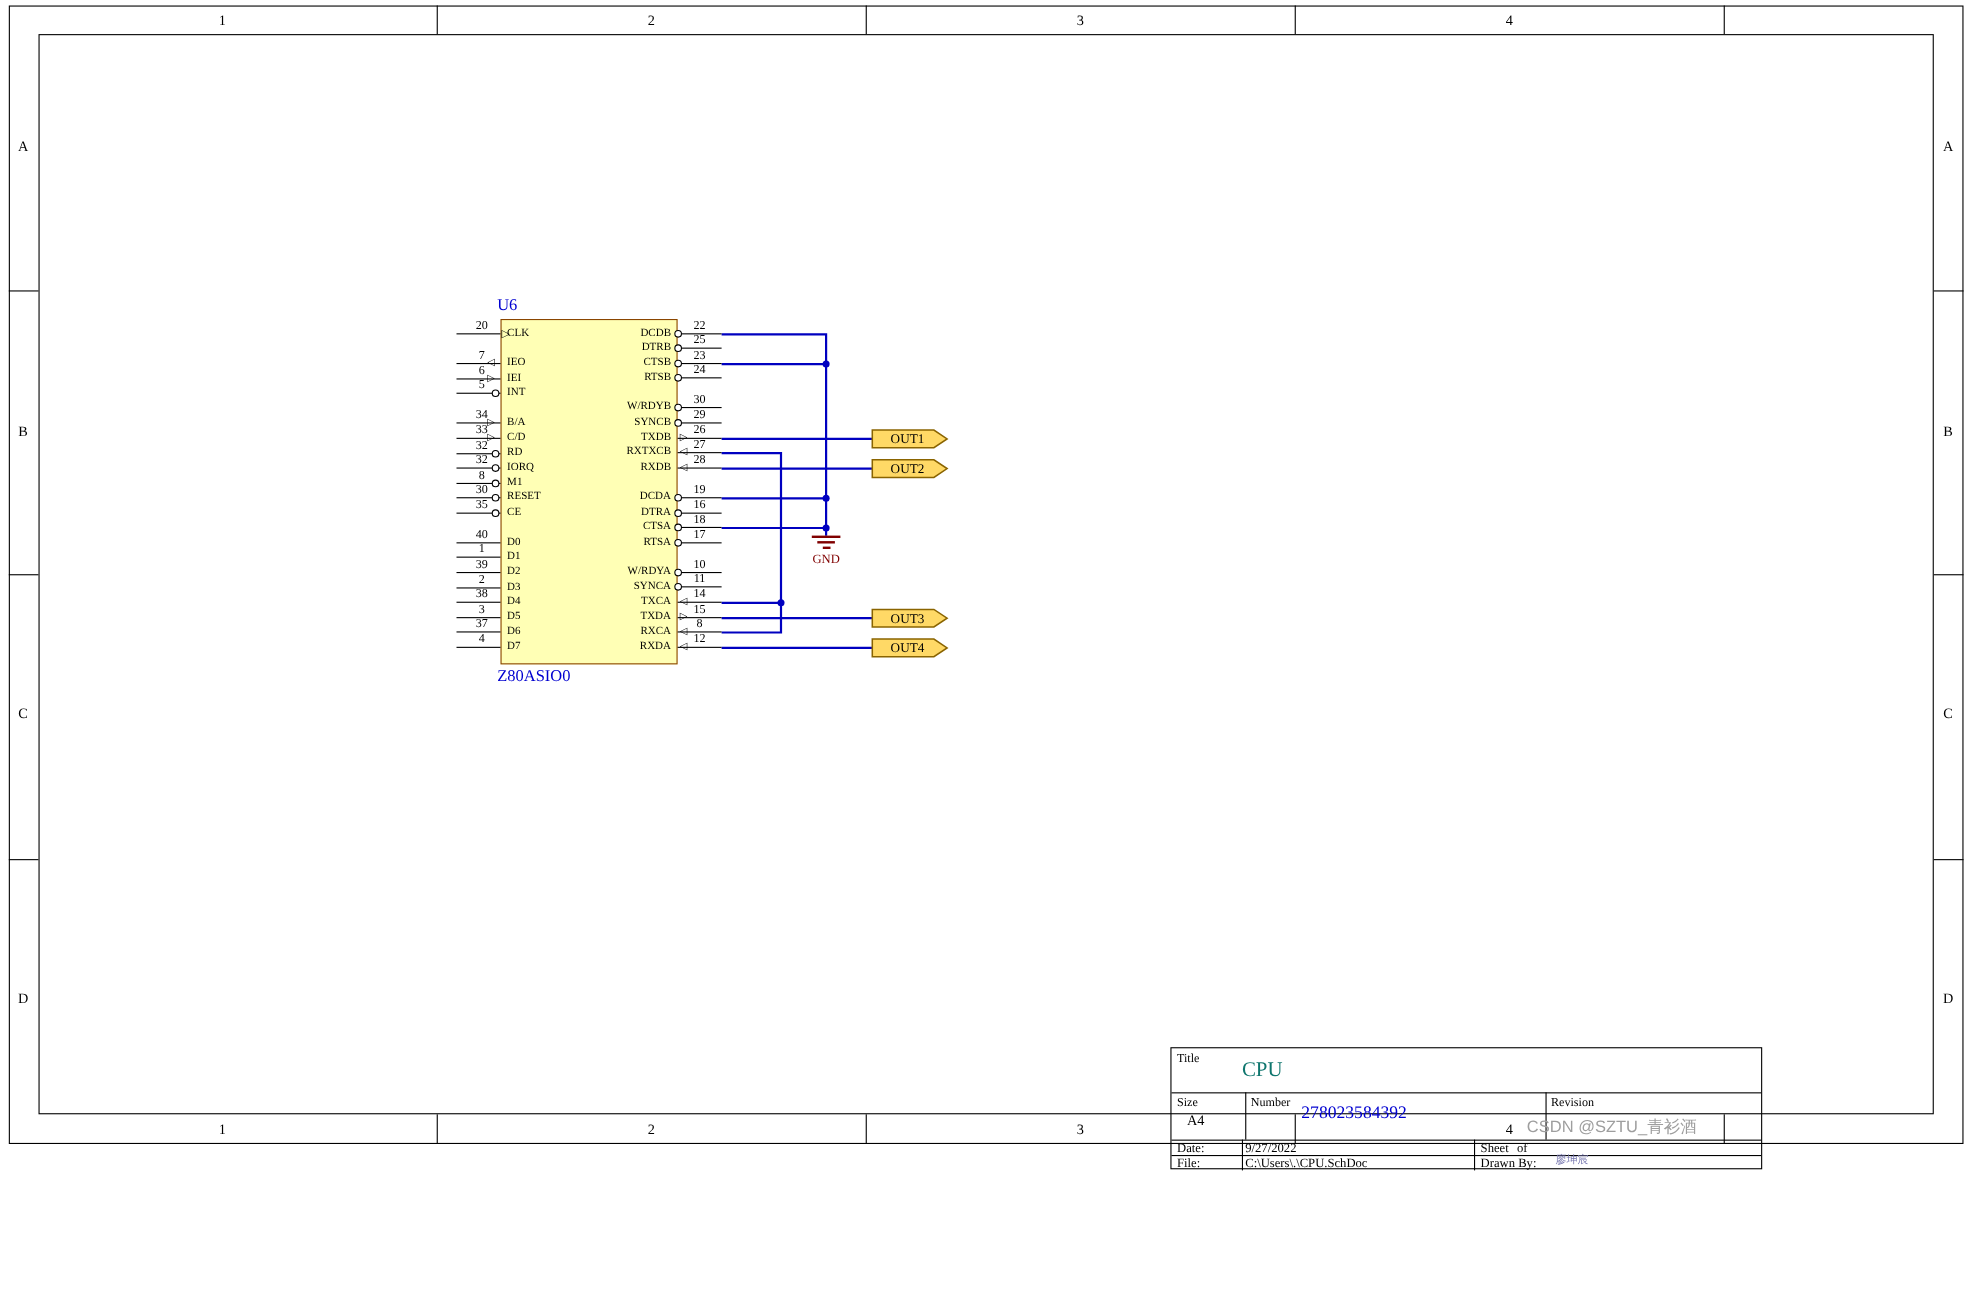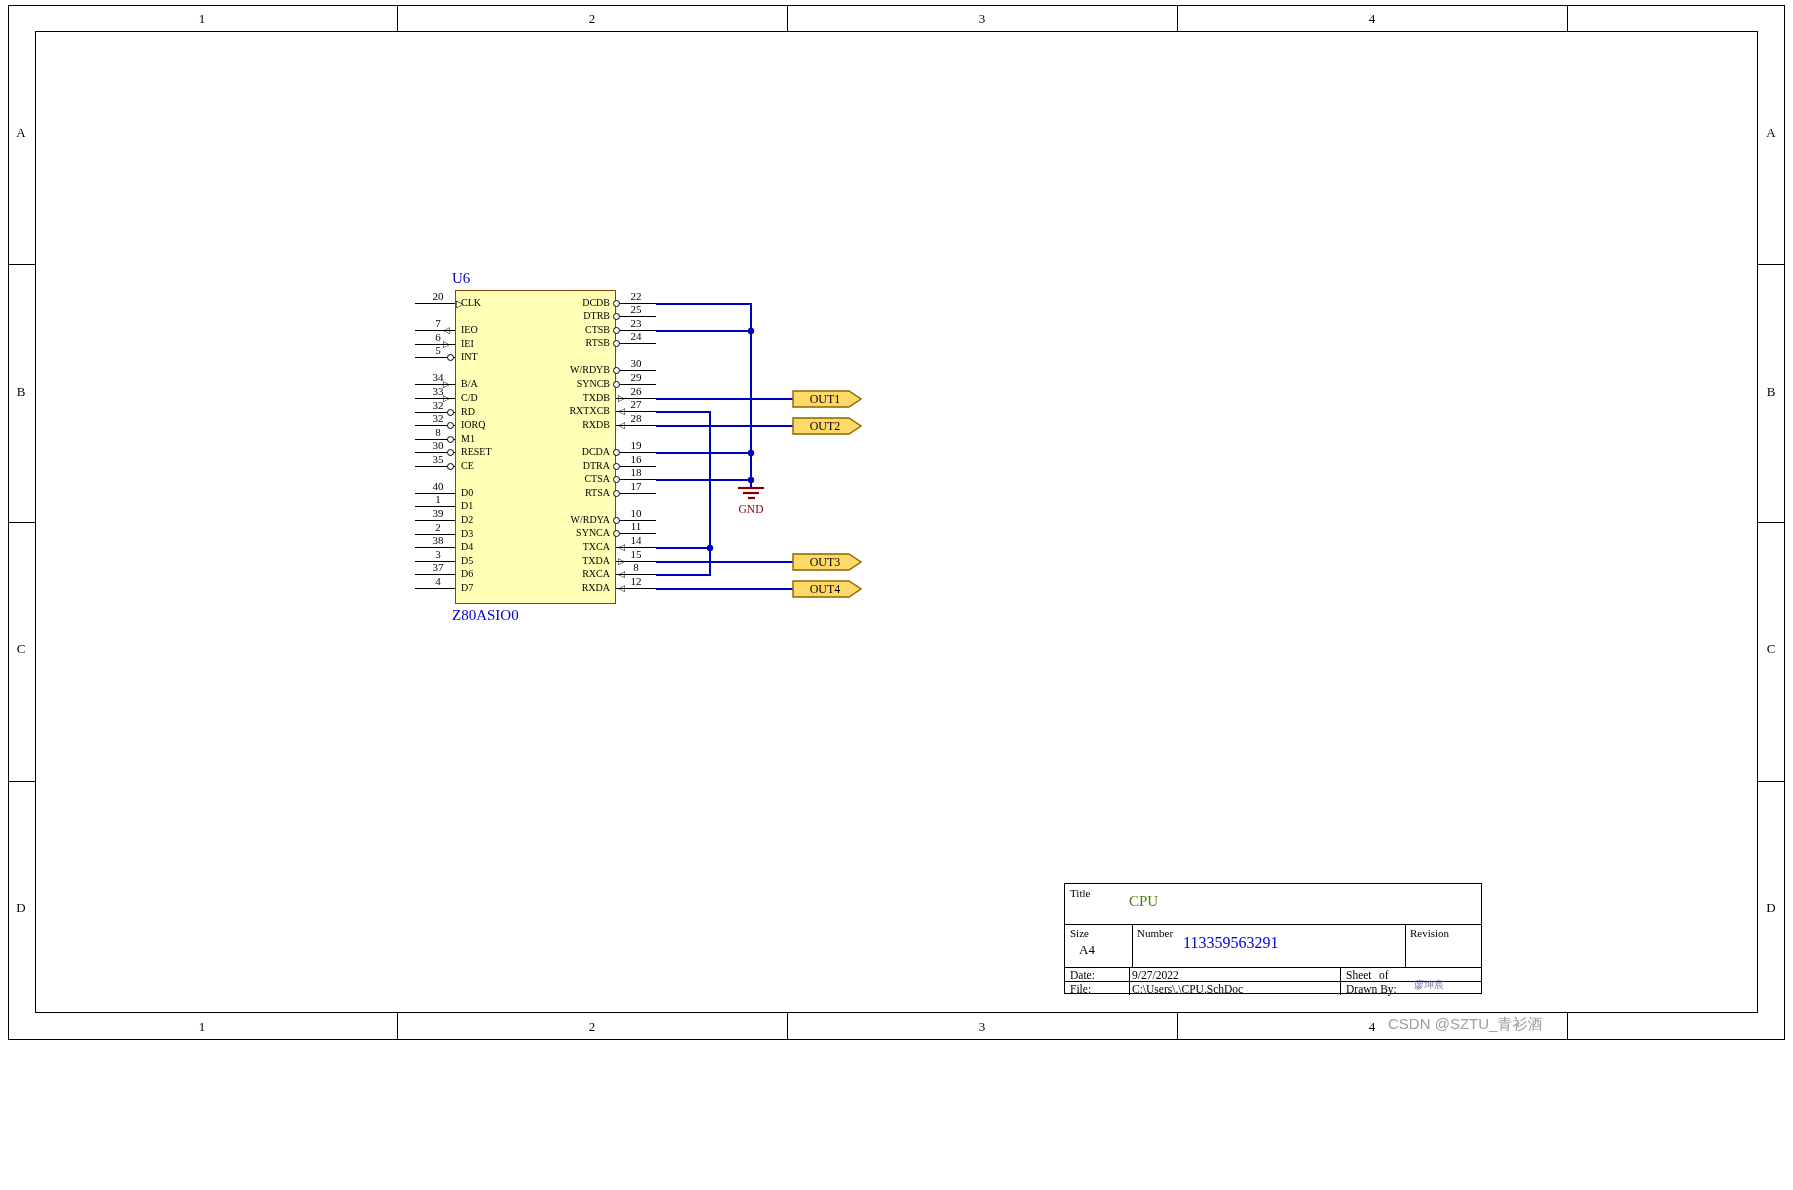--- a/index.html
+++ b/index.html
@@ -31,24 +31,24 @@
   .lpin .tri{left:28px}
   .rpin .tri{left:2px}
   .clk{position:absolute;left:41px;top:-7px;font-size:10px;font-family:"DejaVu Sans",sans-serif;line-height:13px}
   svg.overlay{position:absolute;left:0;top:0;pointer-events:none}
   .wire{fill:none;stroke:#0000C0;stroke-width:2}
   .junc{fill:#0000C0;stroke:none}
   .gndbar{stroke:#800000;stroke-width:2.2}
   .portshape{fill:#FFD966;stroke:#8A6400;stroke-width:1.4;pointer-events:auto}
   .portlabel{position:absolute;left:797px;width:56px;text-align:center;font-size:12px;line-height:15px}
   .gndtext{position:absolute;left:733px;top:503px;width:36px;text-align:center;font-size:11.5px;color:#800000}
-  .tb{position:absolute;left:1064px;top:883px;width:418px;height:111px;border:1.3px solid #000}
+  .tb{position:absolute;left:1064px;top:952px;width:538px;height:111px;border:1.3px solid #000}
   .tbline{position:absolute;background:#000}
   .tb .lab{position:absolute;font-size:11px}
-  .tb .big{position:absolute;font-size:15px;color:#4d7c0f}
+  .tb .big{position:absolute;font-size:19px;color:#0f766e}
   .tb .mid{position:absolute;font-size:13px}
   .tb .num2{position:absolute;font-size:16px;color:#0000D0}
   .tb .val{position:absolute;font-size:11.5px;white-space:nowrap}
   .drawnby{position:absolute;font-size:10px;color:#7878B0;white-space:nowrap}
   .watermark{position:absolute;left:1388px;top:1015px;font-size:15px;color:#9E9E9E;font-family:"Liberation Sans","DejaVu Sans",sans-serif;white-space:nowrap}
 </style>
 </head>
 <body>
 
 <div id="page">
@@ -355,21 +355,21 @@
     <div class="tbline" style="left:67px;top:40px;width:1.2px;height:43px"></div>
     <div class="tbline" style="left:340px;top:40px;width:1.2px;height:43px"></div>
     <div class="tbline" style="left:64px;top:83px;width:1.2px;height:28px"></div>
     <div class="tbline" style="left:275px;top:83px;width:1.2px;height:28px"></div>
 
     <span class="lab" style="left:5px;top:3px">Title</span>
     <span class="big" style="left:64px;top:9px">CPU</span>
     <span class="lab" style="left:5px;top:43px">Size</span>
     <span class="mid" style="left:14px;top:58px">A4</span>
     <span class="lab" style="left:72px;top:43px">Number</span>
-    <span class="num2" style="left:118px;top:50px">113359563291</span>
+    <span class="num2" style="left:118px;top:50px">278023584392</span>
     <span class="lab" style="left:345px;top:43px">Revision</span>
     <span class="val" style="left:5px;top:85px">Date:</span>
     <span class="val" style="left:67px;top:85px">9/27/2022</span>
     <span class="val" style="left:281px;top:85px">Sheet</span>
     <span class="val" style="left:314px;top:85px">of</span>
     <span class="val" style="left:5px;top:99px">File:</span>
     <span class="val" style="left:67px;top:99px">C:\Users\.\CPU.SchDoc</span>
     <span class="val" style="left:281px;top:99px">Drawn By:</span>
     <span class="drawnby" style="left:349px;top:94px">廖坤宸</span>
   </div>

